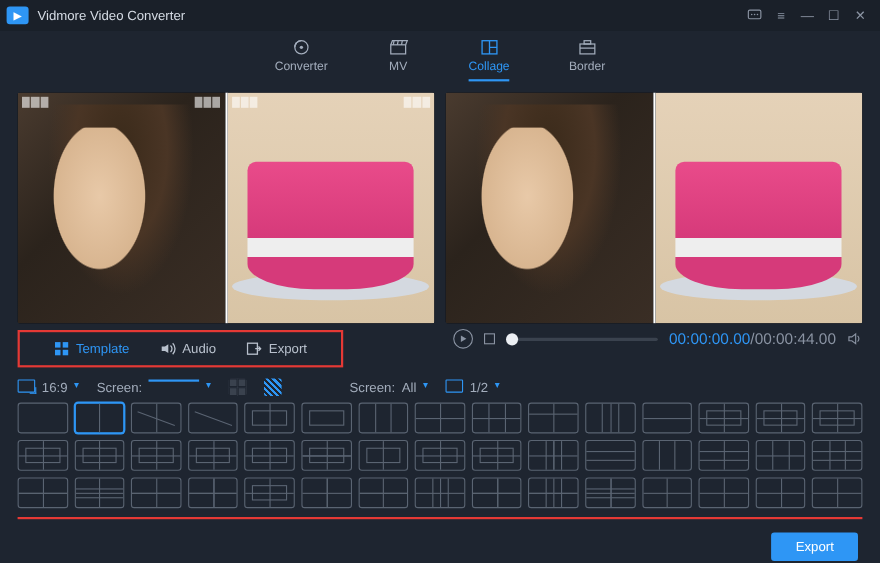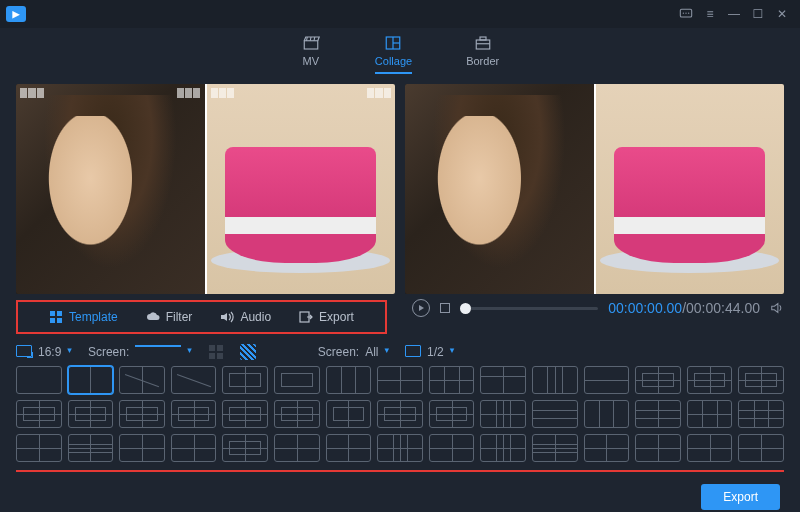--- a/index.html
+++ b/index.html
@@ -111,20 +111,21 @@
 .footer { display:flex; justify-content:flex-end; padding:12px 20px;}
 .export-btn {
   background:#2e96f5; color:#fff; padding:6px 22px; border-radius:3px; cursor:pointer; font-size:12px;
 }
 </style>
 </head>
 <body>
 
 <div class="titlebar">
   <div class="app-icon">▶</div>
+  <div class="title">Vidmore Video Converter</div>
   <div class="spacer"></div>
   <div class="win-btn">
     <svg viewBox="0 0 16 16" width="14" height="14">
         <rect x="1.5" y="2.5" width="13" height="9" rx="1.5" fill="none" stroke="currentColor" stroke-width="1.2"></rect>
         <circle cx="5" cy="7" r="0.8" fill="currentColor"></circle>
         <circle cx="8" cy="7" r="0.8" fill="currentColor"></circle>
         <circle cx="11" cy="7" r="0.8" fill="currentColor"></circle>
       </svg>
   </div>
   <div class="win-btn">
@@ -135,20 +136,31 @@
   </div>
   <div class="win-btn">
     <span>☐</span>
   </div>
   <div class="win-btn">
     <span>✕</span>
   </div>
 </div>
 
 <div class="tabs">
+  <div class="tab">
+    <div class="tab-icon">
+        <svg viewBox="0 0 24 24">
+          <circle cx="12" cy="12" r="8" fill="none" stroke="currentColor" stroke-width="1.5"></circle>
+          <circle cx="12" cy="12" r="2" fill="currentColor"></circle>
+          <path d="M4 12a8 8 0 018-8" fill="none" stroke="currentColor" stroke-width="1.5"></path>
+          <path d="M5 6l-1 3 3-1" fill="currentColor"></path>
+        </svg>
+      </div>
+    <span>Converter</span>
+  </div>
   <div class="tab">
     <div class="tab-icon">
         <svg viewBox="0 0 24 24">
           <rect x="3" y="9" width="18" height="11" fill="none" stroke="currentColor" stroke-width="1.5"></rect>
           <path d="M3 9l2-5 18 0-2 5" fill="none" stroke="currentColor" stroke-width="1.5"></path>
           <path d="M7 4l-1 5M12 4l-1 5M17 4l-1 5" stroke="currentColor" stroke-width="1.5"></path>
         </svg>
       </div>
     <span>MV</span>
   </div>
@@ -243,28 +255,20 @@
             <rect x="8" y="1" width="5" height="5" fill="currentColor"></rect>
             <rect x="1" y="8" width="5" height="5" fill="currentColor"></rect>
             <rect x="8" y="8" width="5" height="5" fill="currentColor"></rect>
           </svg>
         </span>
       <span>Template</span>
     </div>
     <div class="etab">
       <span class="ico">
           <svg viewBox="0 0 14 14">
-            <path d="M4 10a3 3 0 010-6 4 4 0 017 1 2.5 2.5 0 010 5z" fill="currentColor"></path>
-          </svg>
-        </span>
-      <span>Filter</span>
-    </div>
-    <div class="etab">
-      <span class="ico">
-          <svg viewBox="0 0 14 14">
             <path d="M1 5h3l3-2v8l-3-2H1z" fill="currentColor"></path>
             <path d="M9 4a4 4 0 010 6M11 2a7 7 0 010 10" fill="none" stroke="currentColor" stroke-width="1.2"></path>
           </svg>
         </span>
       <span>Audio</span>
     </div>
     <div class="etab">
       <span class="ico">
           <svg viewBox="0 0 14 14">
             <rect x="1" y="2" width="9" height="10" fill="none" stroke="currentColor" stroke-width="1.2"></rect>

